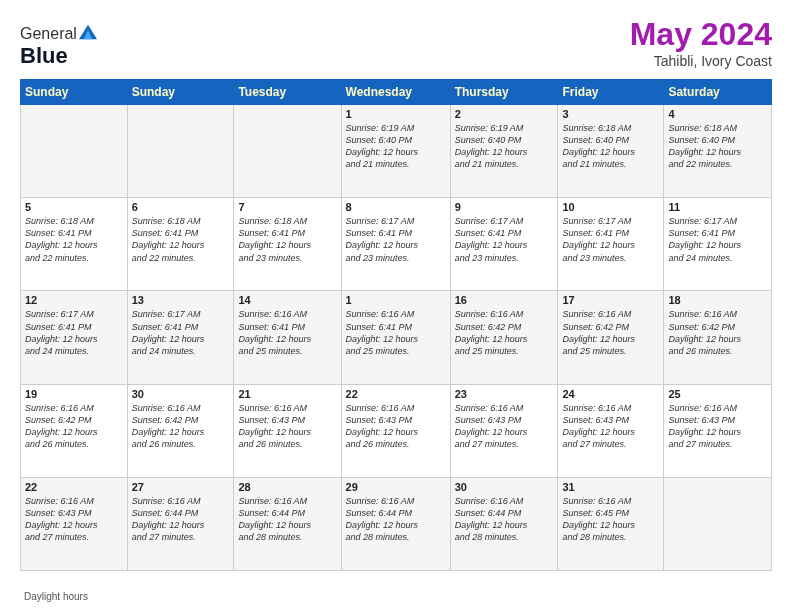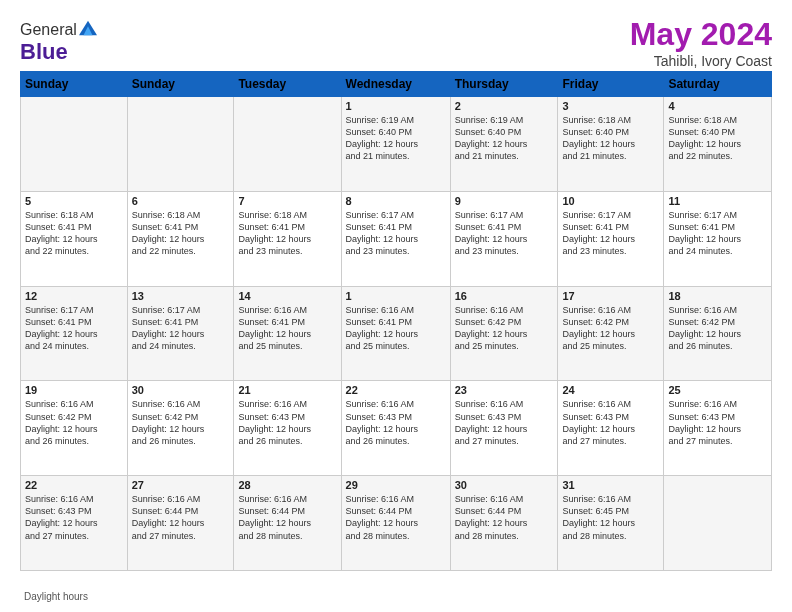--- a/index.html
+++ b/index.html
@@ -13,30 +13,30 @@
     .page {
       width: 792px;
       height: 612px;
       padding: 16px 20px 10px 20px;
       display: flex;
       flex-direction: column;
     }
     .header {
       display: flex;
       justify-content: space-between;
-      align-items: center;
-      margin-bottom: 2px;
+      align-items: flex-end;
+      margin-bottom: 10px;
       gap: 6px;
     }
     .logo {
       display: flex;
       align-items: center;
     }
     .logo-general { color: #333; }
-    .logo-blue { color: #4c1d95; }
+    .logo-blue { color: #0f172a; }
     .logo-icon {
       width: 18px;
       height: 18px;
       margin-left: 2px;
       margin-right: 2px;
       position: relative;
       top: -2px;
     }
     .title-block {
       text-align: right;
@@ -50,21 +50,21 @@
       font-size: 14px;
       color: #444;
     }
     .calendar-table {
       width: 100%;
       border-collapse: collapse;
       flex: 1;
     }
     .calendar-table th {
       background-color: #1565c0;
-      color: #000000;
+      color: #fef9c3;
       font-size: 12px;
       font-weight: bold;
       padding: 5px 4px;
       text-align: left;
       border: 1px solid #1565c0;
       margin-top: 20px;
     }
     .calendar-table td {
       vertical-align: top;
       border: 1px solid #ccc;
@@ -83,20 +83,21 @@
     .day-num {
       font-size: 11px;
       font-weight: bold;
       display: block;
       margin-bottom: 2px;
     }
     .day-info {
       font-size: 9px;
       line-height: 1.35;
       color: #333;
+      font-style: italic;
     }
     .empty-cell {
       background-color: #f5f5f5;
     }
     .footer-note {
       font-size: 10px;
       color: #555;
       margin-top: 20px;
       padding-left: 4px;
     }

